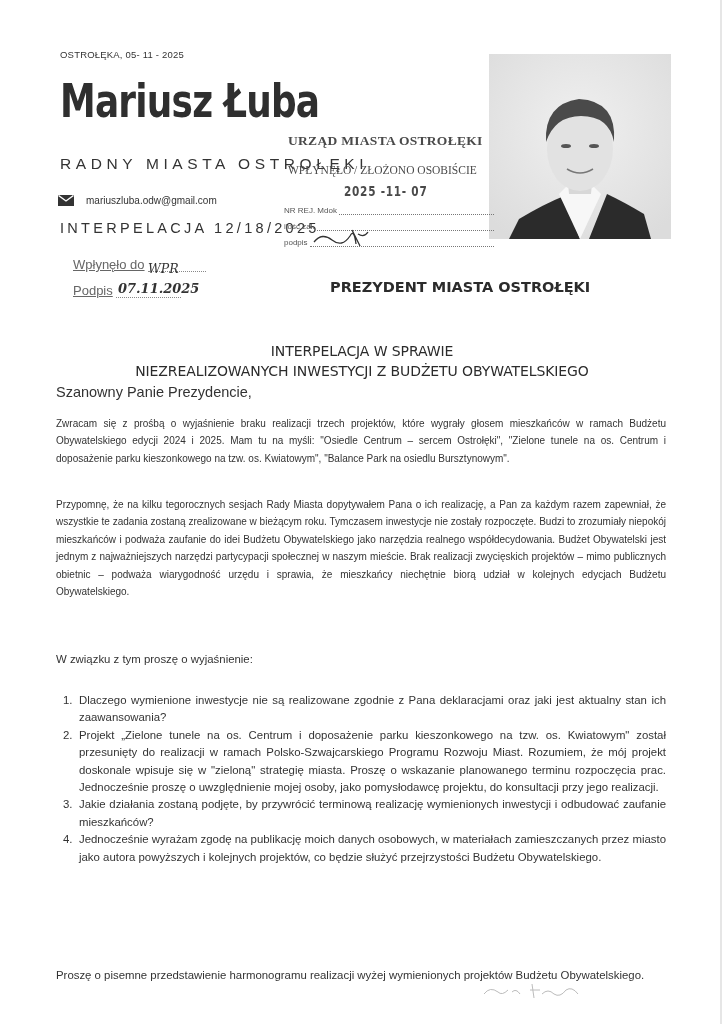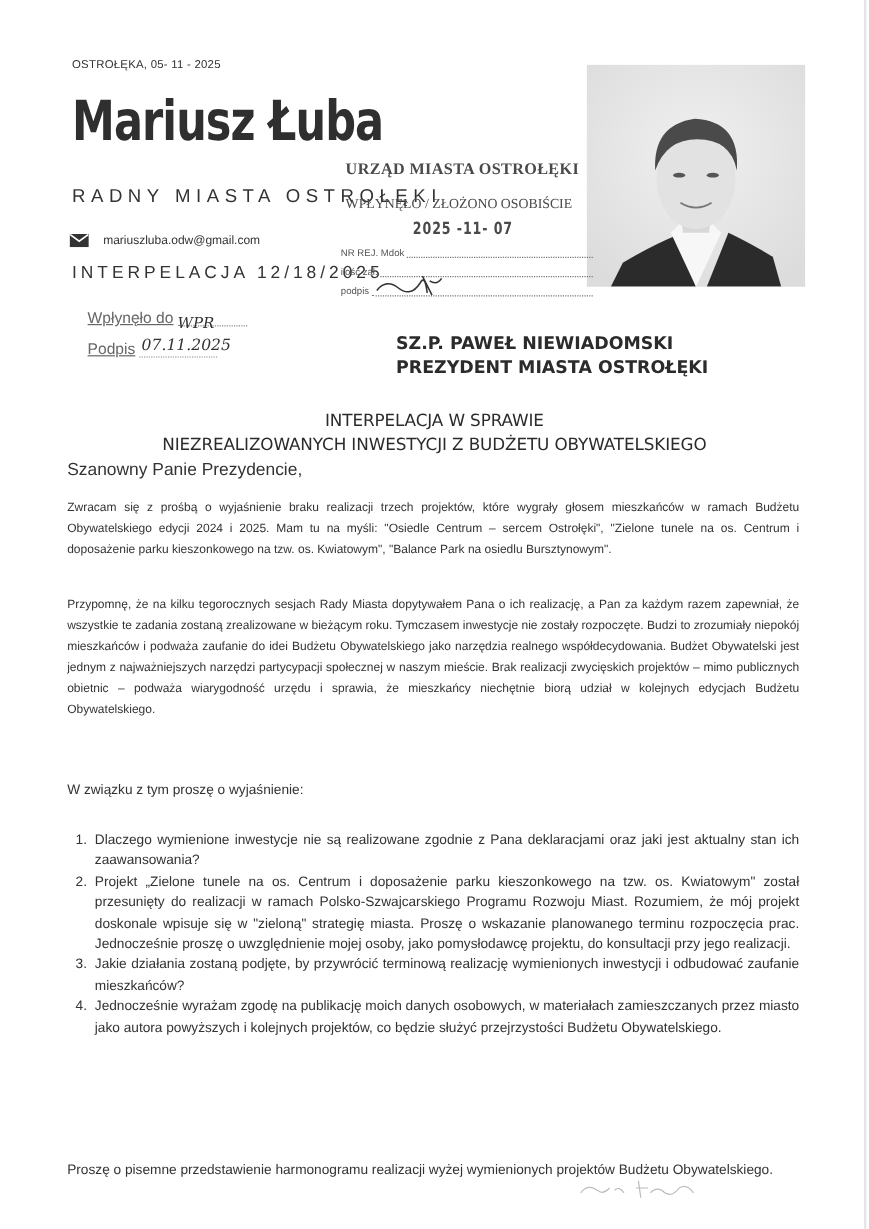--- a/index.html
+++ b/index.html
@@ -130,24 +130,23 @@
       <span>Wpłynęło do</span>
       <span class="dots"></span>
     </div>
     <div class="row"></div>
     <div class="row">
       <span>Podpis</span>
       <span class="dots" style="width:65px"></span>
     </div>
   </div>
   <span class="handwritten" style="left:148px; top:261px;">WPR</span>
-  <span class="handwritten" style="left:118px; top:281px; font-size:13px;">07.11.2025</span>
+  <span class="handwritten" style="left:118px; top:281px; font-size:13px;font-weight:bold;">07.11.2025</span>
 
   <div class="recipient">
-    <div>SZ.P. PAWEŁ NIEWIADOMSKI</div>
     <div>PREZYDENT MIASTA OSTROŁĘKI</div>
   </div>
 
   <div class="doc-title">
     <div>INTERPELACJA W SPRAWIE</div>
     <div>NIEZREALIZOWANYCH INWESTYCJI Z BUDŻETU OBYWATELSKIEGO</div>
   </div>
 
   <div class="greeting">Szanowny Panie Prezydencie,</div>
 

